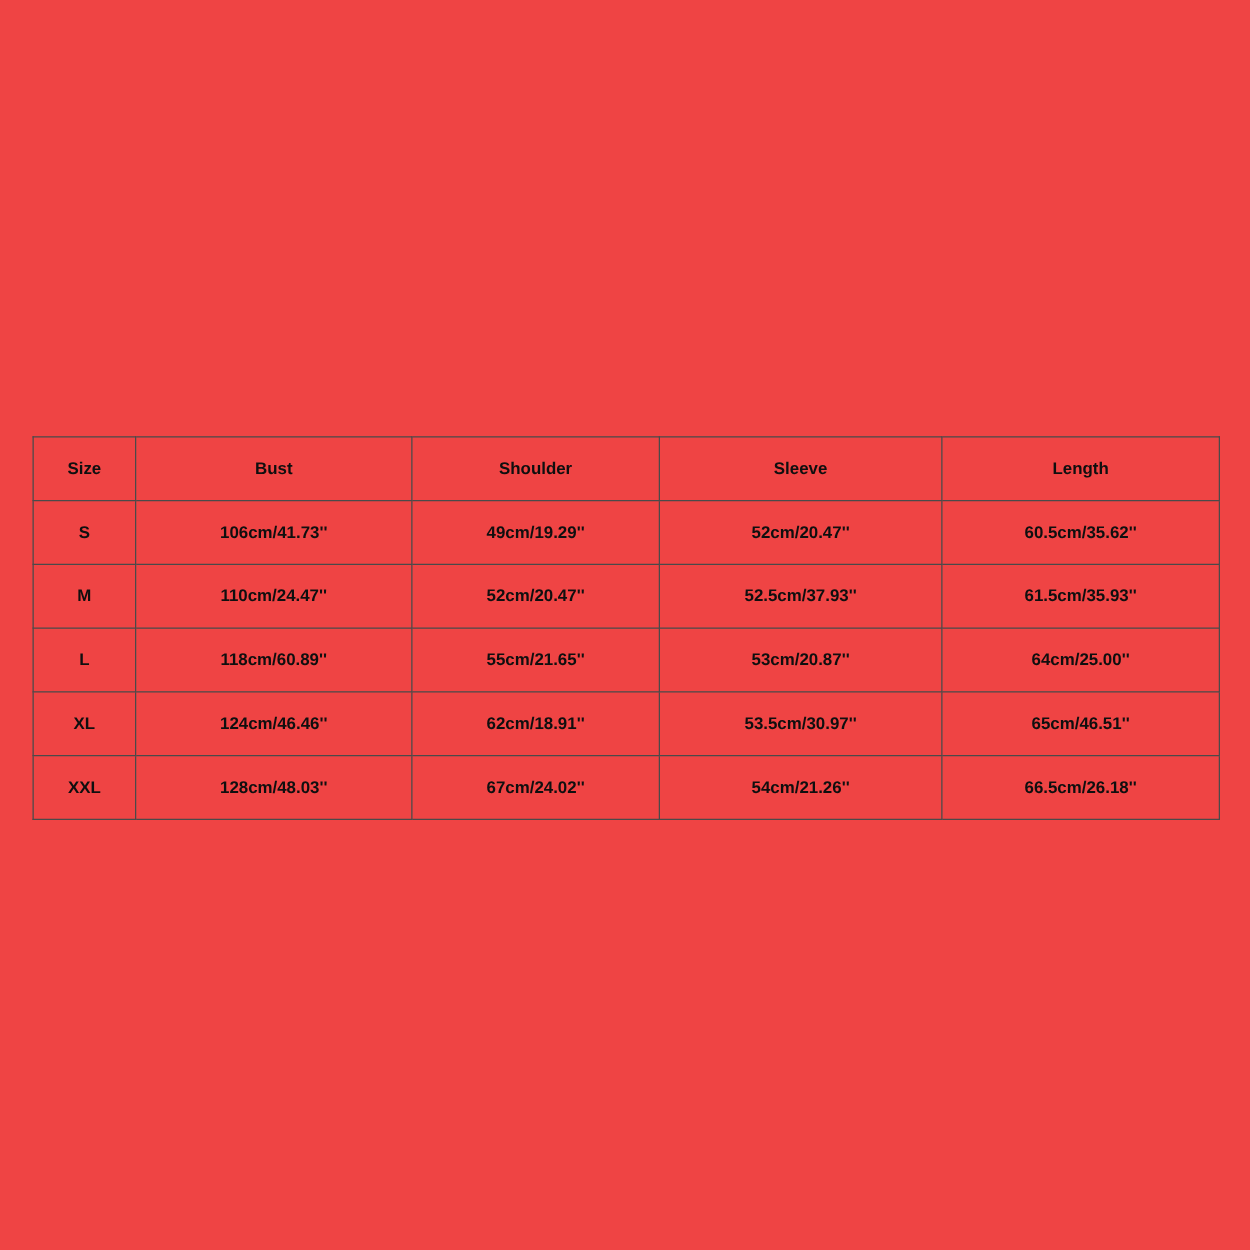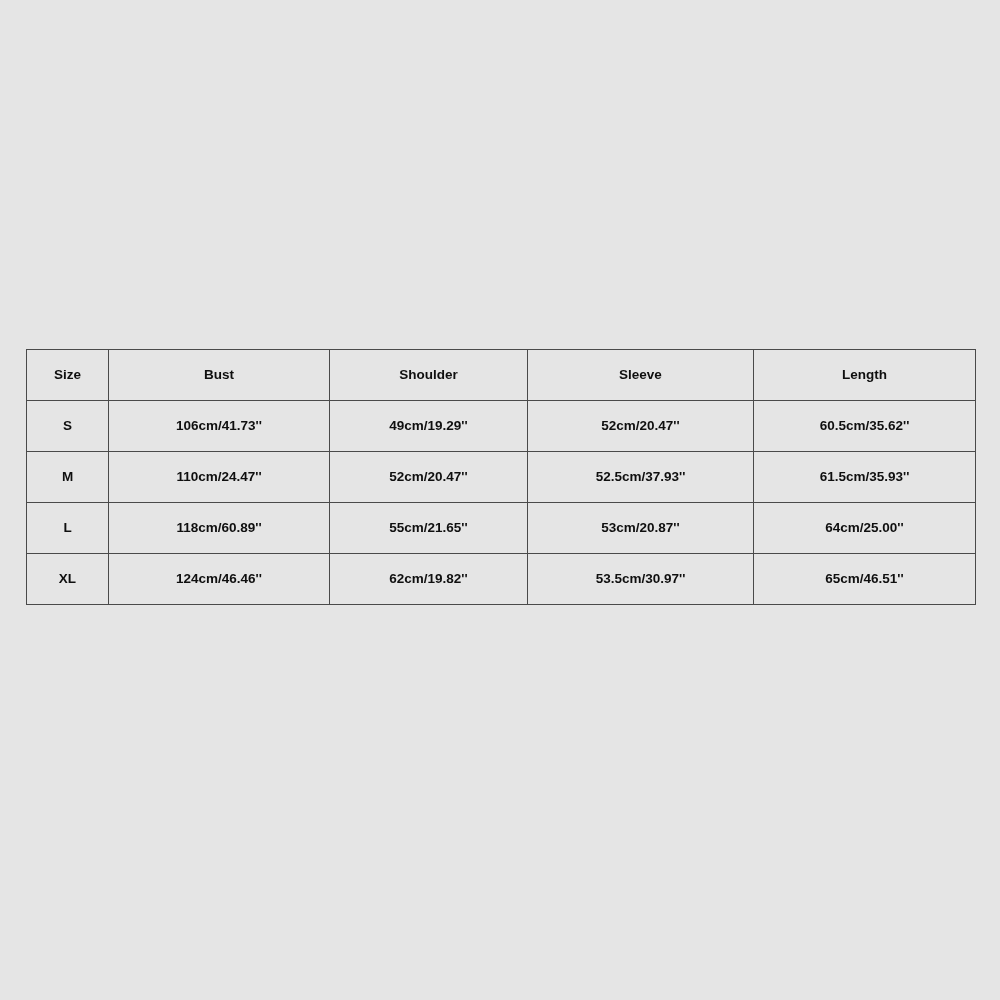--- a/index.html
+++ b/index.html
@@ -14,21 +14,21 @@
     color: #111111;
     position: relative;
     overflow: hidden;
   }
   .page {
     position: absolute;
     left: 0;
     top: 0;
     width: 1000px;
     height: 1000px;
-    background: #e5e5e5;
+    background: #ef4444;
   }
   .size-chart-wrap {
     position: absolute;
     left: 26px;
     top: 349px;
     width: 949px;
   }
   table.size-chart {
     border-collapse: collapse;
     width: 949px;
@@ -97,20 +97,27 @@
         <tr>
           <td>L</td>
           <td>118cm/60.89''</td>
           <td>55cm/21.65''</td>
           <td>53cm/20.87''</td>
           <td>64cm/25.00''</td>
         </tr>
         <tr>
           <td>XL</td>
           <td>124cm/46.46''</td>
-          <td>62cm/19.82''</td>
+          <td>62cm/18.91''</td>
           <td>53.5cm/30.97''</td>
           <td>65cm/46.51''</td>
+        </tr>
+        <tr>
+          <td>XXL</td>
+          <td>128cm/48.03''</td>
+          <td>67cm/24.02''</td>
+          <td>54cm/21.26''</td>
+          <td>66.5cm/26.18''</td>
         </tr>
       </tbody>
     </table>
   </div>
 </div>
 
 </body></html>

